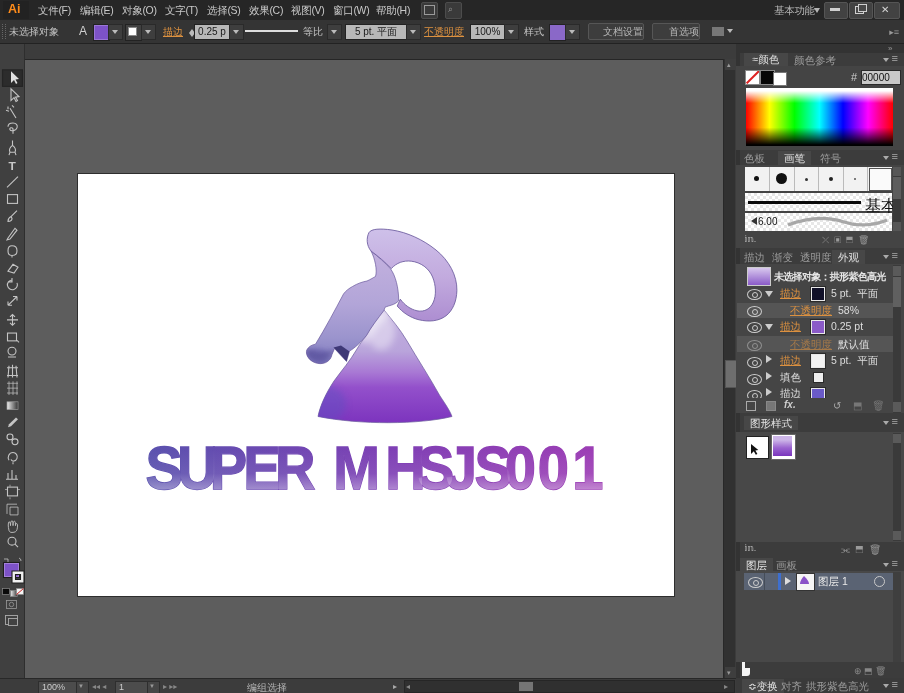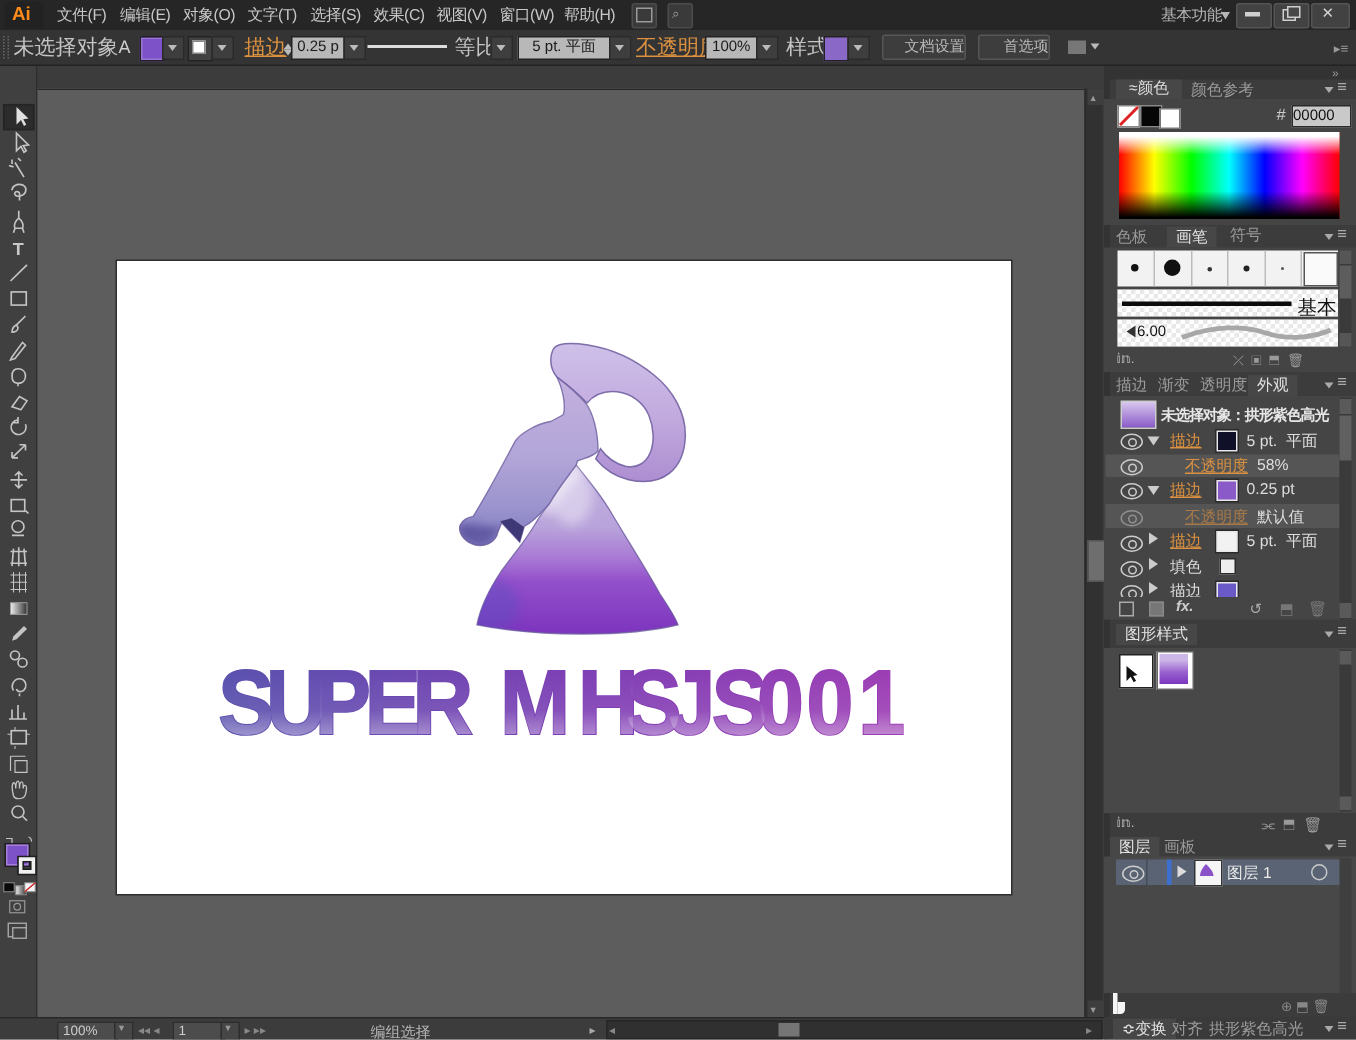--- a/index.html
+++ b/index.html
@@ -4,21 +4,21 @@
 <style>
 html,body{margin:0;padding:0;}
 #app{position:relative;width:904px;height:693px;background:#3c3c3c;overflow:hidden;
   font-family:"Liberation Sans",sans-serif;-webkit-font-smoothing:antialiased;}
 .abs{position:absolute;}
 
 #menubar{position:absolute;left:0;top:0;width:904px;height:20px;background:#262626;}
 .menu{position:absolute;top:0;height:20px;line-height:20px;font-size:10.5px;color:#c8c8c8;letter-spacing:-0.3px;}
 
 #ctrlbar{position:absolute;left:0;top:20px;width:904px;height:24px;background:#343434;border-bottom:1px solid #222;box-sizing:border-box;}
-.cb{position:absolute;font-size:14px;color:#c4c4c4;line-height:23px;}
+.cb{position:absolute;font-size:10px;color:#c4c4c4;line-height:23px;}
 .field{position:absolute;top:4px;height:14px;background:#b8b8b8;border:1px solid #222;color:#1a1a1a;font-size:10px;line-height:14px;text-align:center;}
 .btn{position:absolute;top:3px;height:15px;background:#3d3d3d;border:1px solid #565656;border-radius:2px;color:#b8b8b8;font-size:10px;line-height:15px;text-align:right;}
 .orange{color:#dc9140;text-decoration:underline;}
 .dropd{position:absolute;top:4px;width:13px;height:14px;background:#3e3e3e;border:1px solid #2a2a2a;}
 .dropd:after{content:"";position:absolute;left:3px;top:5px;border:3px solid transparent;border-top:4px solid #bbb;}
 
 #toolbar{position:absolute;left:0;top:44px;width:25px;height:634px;background:#404040;border-right:1px solid #2e2e2e;box-sizing:border-box;}
 
 #tabbar{position:absolute;left:25px;top:44px;width:711px;height:15px;background:#2b2b2b;}
 #doctab{position:absolute;left:2px;top:0px;width:160px;height:15px;background:#3f3f3f;color:#bdbdbd;font-size:9.5px;line-height:15px;text-align:center;}
@@ -317,38 +317,38 @@
     <div class="abs" style="left:24px;top:26px;width:13px;height:13px;background:#060606;border:1px solid #888;"></div>
     <div class="abs" style="left:37px;top:28px;width:12px;height:12px;background:#fff;border:1px solid #777;"></div>
     <div class="abs" style="left:115px;top:27px;color:#ccc;font-size:11px;">#</div>
     <div class="abs" style="left:125px;top:26px;width:38px;height:13px;background:#c9c9c9;border:1px solid #2a2a2a;color:#111;font-size:10px;line-height:13px;padding-left:0;">00000</div>
     <div class="abs" style="left:10px;top:44px;width:147px;height:58px;
        background:linear-gradient(to bottom, rgba(255,255,255,1) 0%, rgba(255,255,255,1) 5%, rgba(255,255,255,0) 26%, rgba(0,0,0,0) 68%, rgba(0,0,0,1) 98%),
        linear-gradient(to right,#f00 0%,#ff0 16%,#0f0 33%,#0ff 50%,#00f 66%,#f0f 83%,#f00 100%);"></div>
 
     <div class="ptab" style="left:8px;top:107px;">色板</div>
     <div class="ptab act" style="left:42px;top:107px;">画笔</div>
-    <div class="ptab" style="left:84px;top:107px;font-family:Liberation Serif, serif;">符号</div>
+    <div class="ptab" style="left:84px;top:107px;">符号</div>
     <div class="pmenu" style="left:146px;top:109px;"></div>
     <div class="panelbg" style="left:0px;top:121px;width:168px;height:83px;background:#444;"></div>
     <div class="abs" style="left:9px;top:123px;width:147px;height:24px;background:#f2f2f2;"></div>
     <div class="abs" style="left:33px;top:123px;width:1px;height:24px;background:#bbb;"></div>
     <div class="abs" style="left:58px;top:123px;width:1px;height:24px;background:#bbb;"></div>
     <div class="abs" style="left:82px;top:123px;width:1px;height:24px;background:#bbb;"></div>
     <div class="abs" style="left:107px;top:123px;width:1px;height:24px;background:#bbb;"></div>
     <div class="abs" style="left:131px;top:123px;width:1px;height:24px;background:#bbb;"></div>
     <div class="abs" style="left:18px;top:132px;width:5px;height:5px;background:#111;border-radius:50%;"></div>
     <div class="abs" style="left:40px;top:129px;width:11px;height:11px;background:#111;border-radius:50%;"></div>
     <div class="abs" style="left:69px;top:134px;width:3px;height:3px;background:#333;border-radius:50%;"></div>
     <div class="abs" style="left:93px;top:133px;width:4px;height:4px;background:#222;border-radius:50%;"></div>
     <div class="abs" style="left:118px;top:134px;width:2px;height:2px;background:#555;border-radius:50%;"></div>
     <div class="abs" style="left:133px;top:124px;width:21px;height:21px;border:1px solid #555;background:#fafafa;"></div>
     <div class="abs" style="left:9px;top:149px;width:147px;height:18px;background-color:#fff;background-image:linear-gradient(45deg,#e7e7e7 25%,transparent 25%,transparent 75%,#e7e7e7 75%),linear-gradient(45deg,#e7e7e7 25%,transparent 25%,transparent 75%,#e7e7e7 75%);background-size:6px 6px;background-position:0 0,3px 3px;"></div>
     <div class="abs" style="left:12px;top:157px;width:113px;height:2.5px;background:#0b0b0b;"></div>
-    <div class="abs" style="left:129px;top:152px;color:#111;font-size:13px;">基本</div>
+    <div class="abs" style="left:129px;top:152px;color:#111;font-size:16px;">基本</div>
     <div class="abs" style="left:9px;top:169px;width:147px;height:18px;background-color:#fff;background-image:linear-gradient(45deg,#e7e7e7 25%,transparent 25%,transparent 75%,#e7e7e7 75%),linear-gradient(45deg,#e7e7e7 25%,transparent 25%,transparent 75%,#e7e7e7 75%);background-size:6px 6px;background-position:0 0,3px 3px;"></div>
     <div class="abs" style="left:11px;top:173px;width:0;height:0;border:4px solid transparent;border-right:6px solid #333;"></div>
     <div class="abs" style="left:22px;top:172px;color:#111;font-size:10px;">6.00</div>
     <svg class="abs" style="left:48px;top:170px;" width="106" height="16">
         <path d="M4,11 C25,3 45,3 60,8 C75,13 92,11 103,6" stroke="#9a9a9a" stroke-width="3.2" fill="none" opacity="0.85"></path>
       </svg>
     <div class="abs" style="left:157px;top:123px;width:8px;height:64px;background:#3a3a3a;"></div>
     <div class="abs" style="left:157px;top:123px;width:8px;height:9px;background:#565656;"></div>
     <div class="abs" style="left:157px;top:133px;width:8px;height:22px;background:#5d5d5d;"></div>
     <div class="abs" style="left:157px;top:178px;width:8px;height:9px;background:#565656;"></div>

